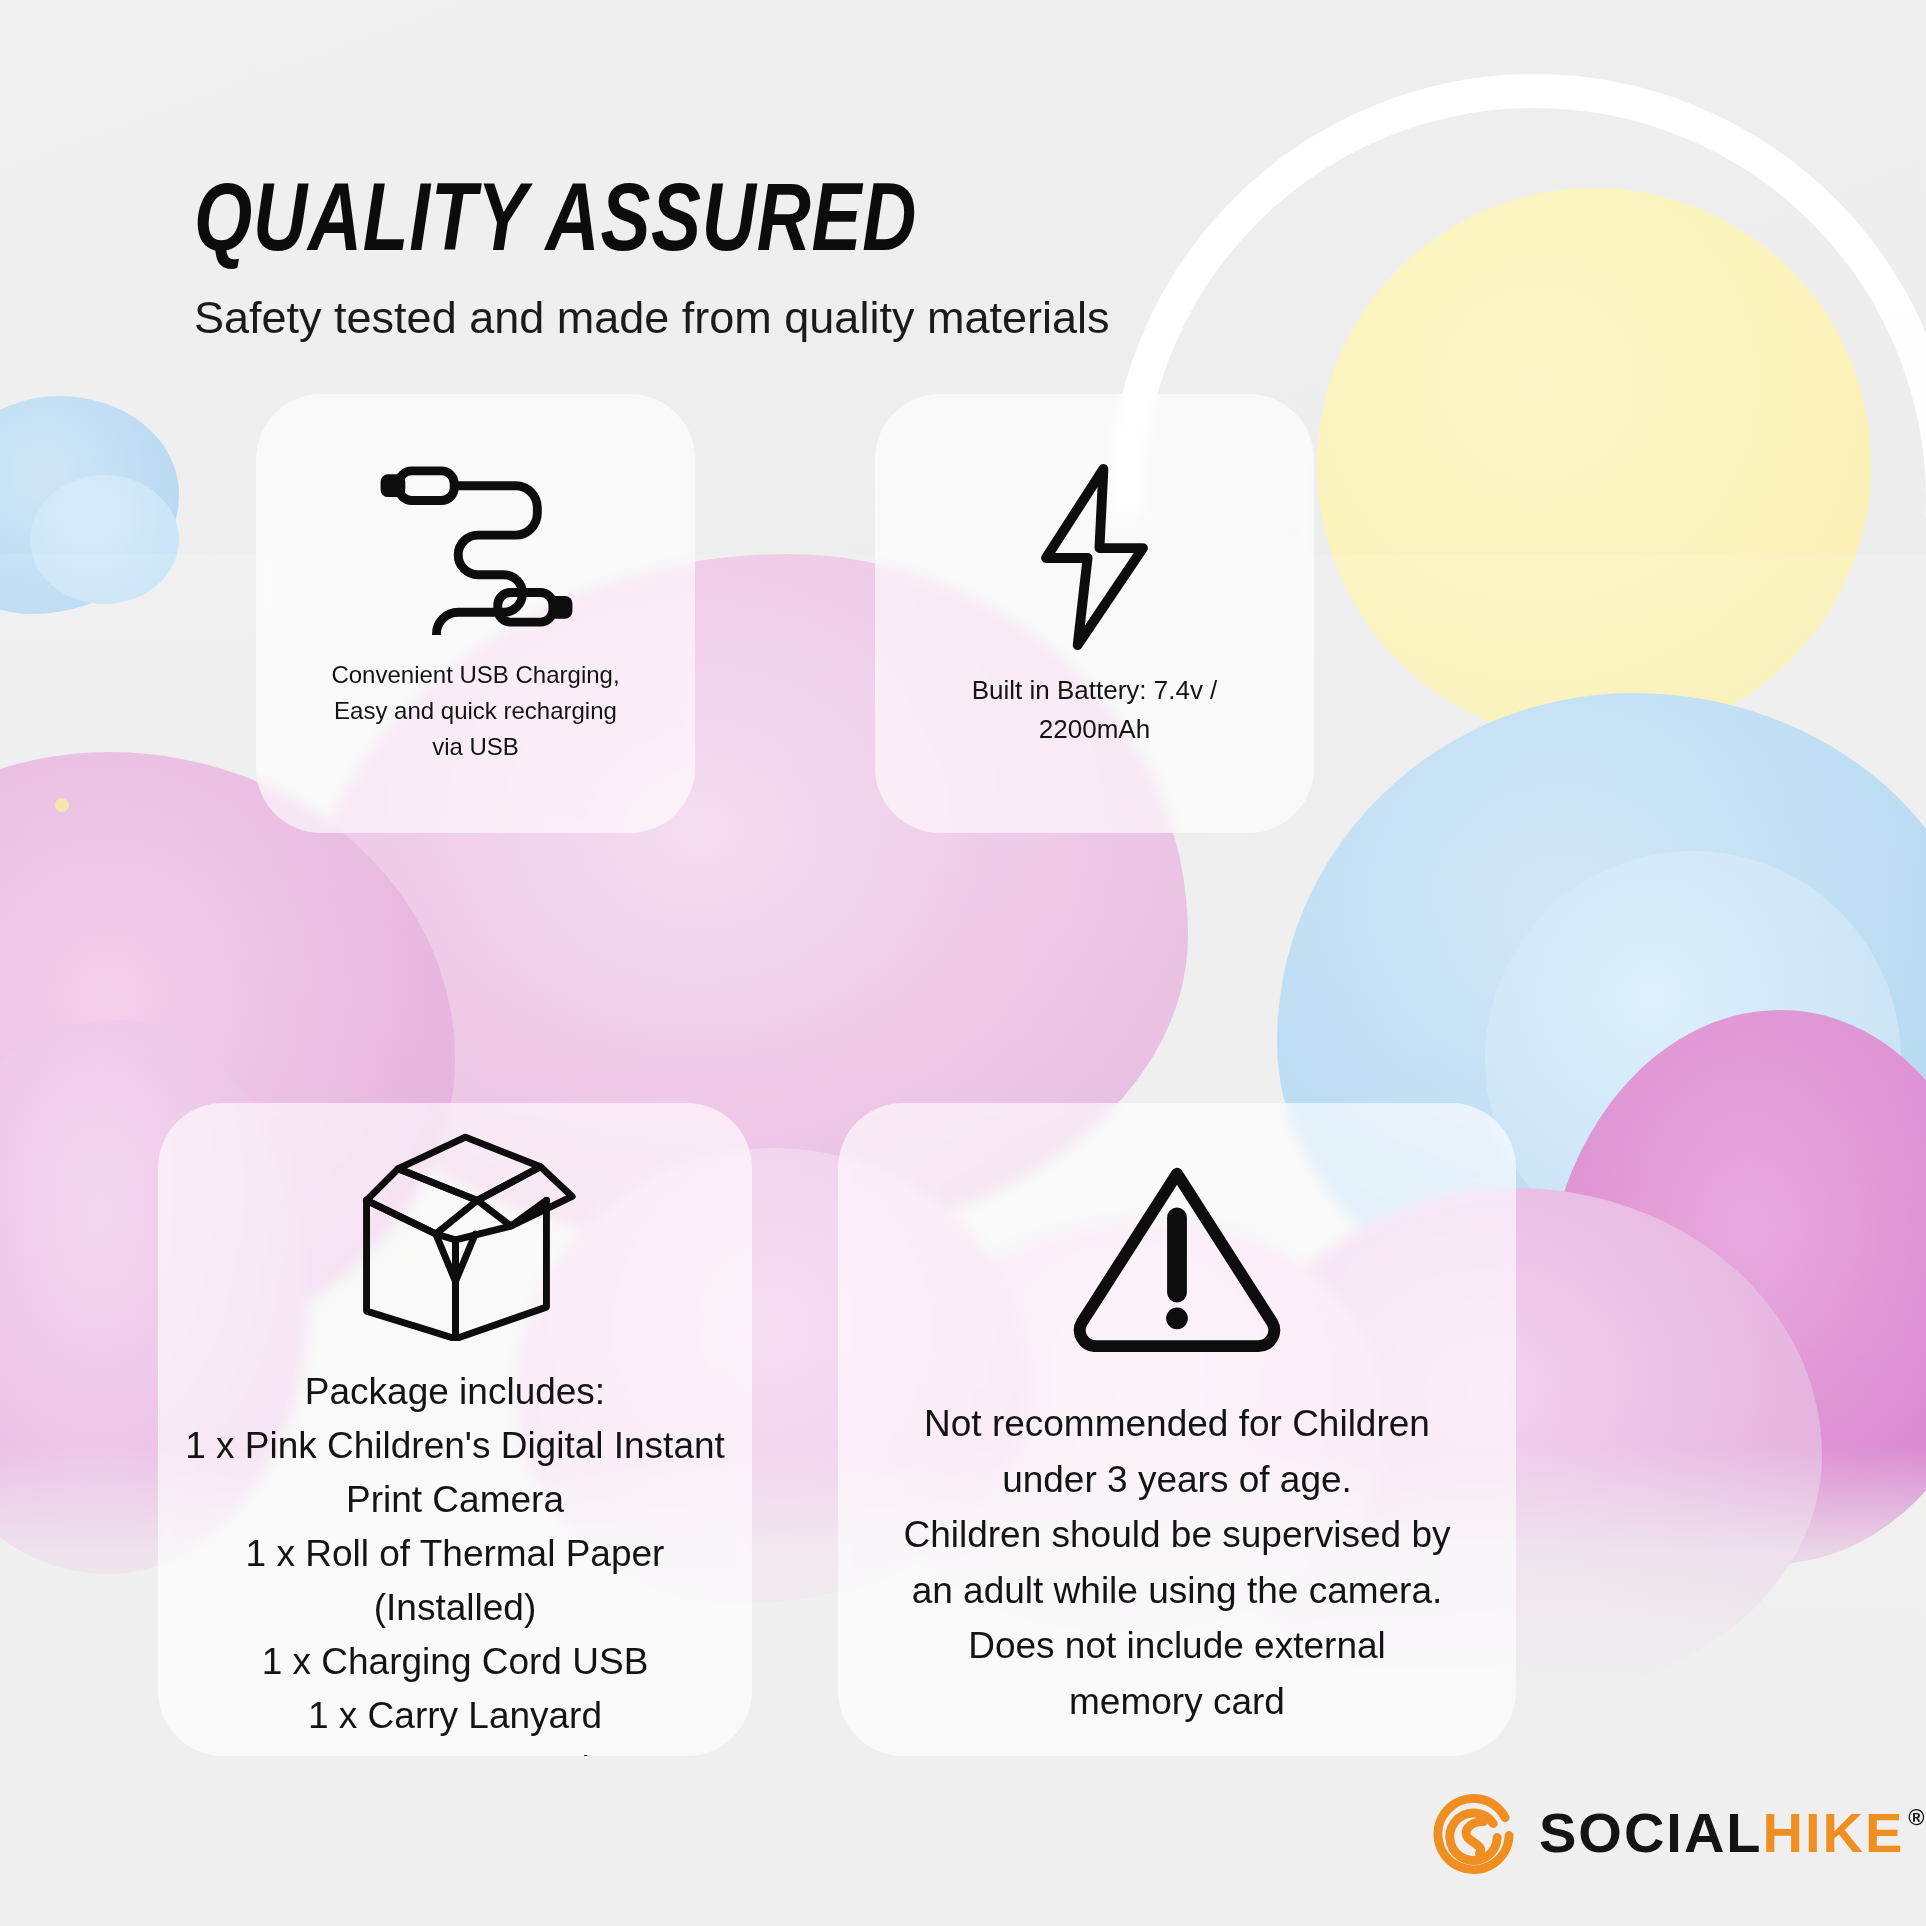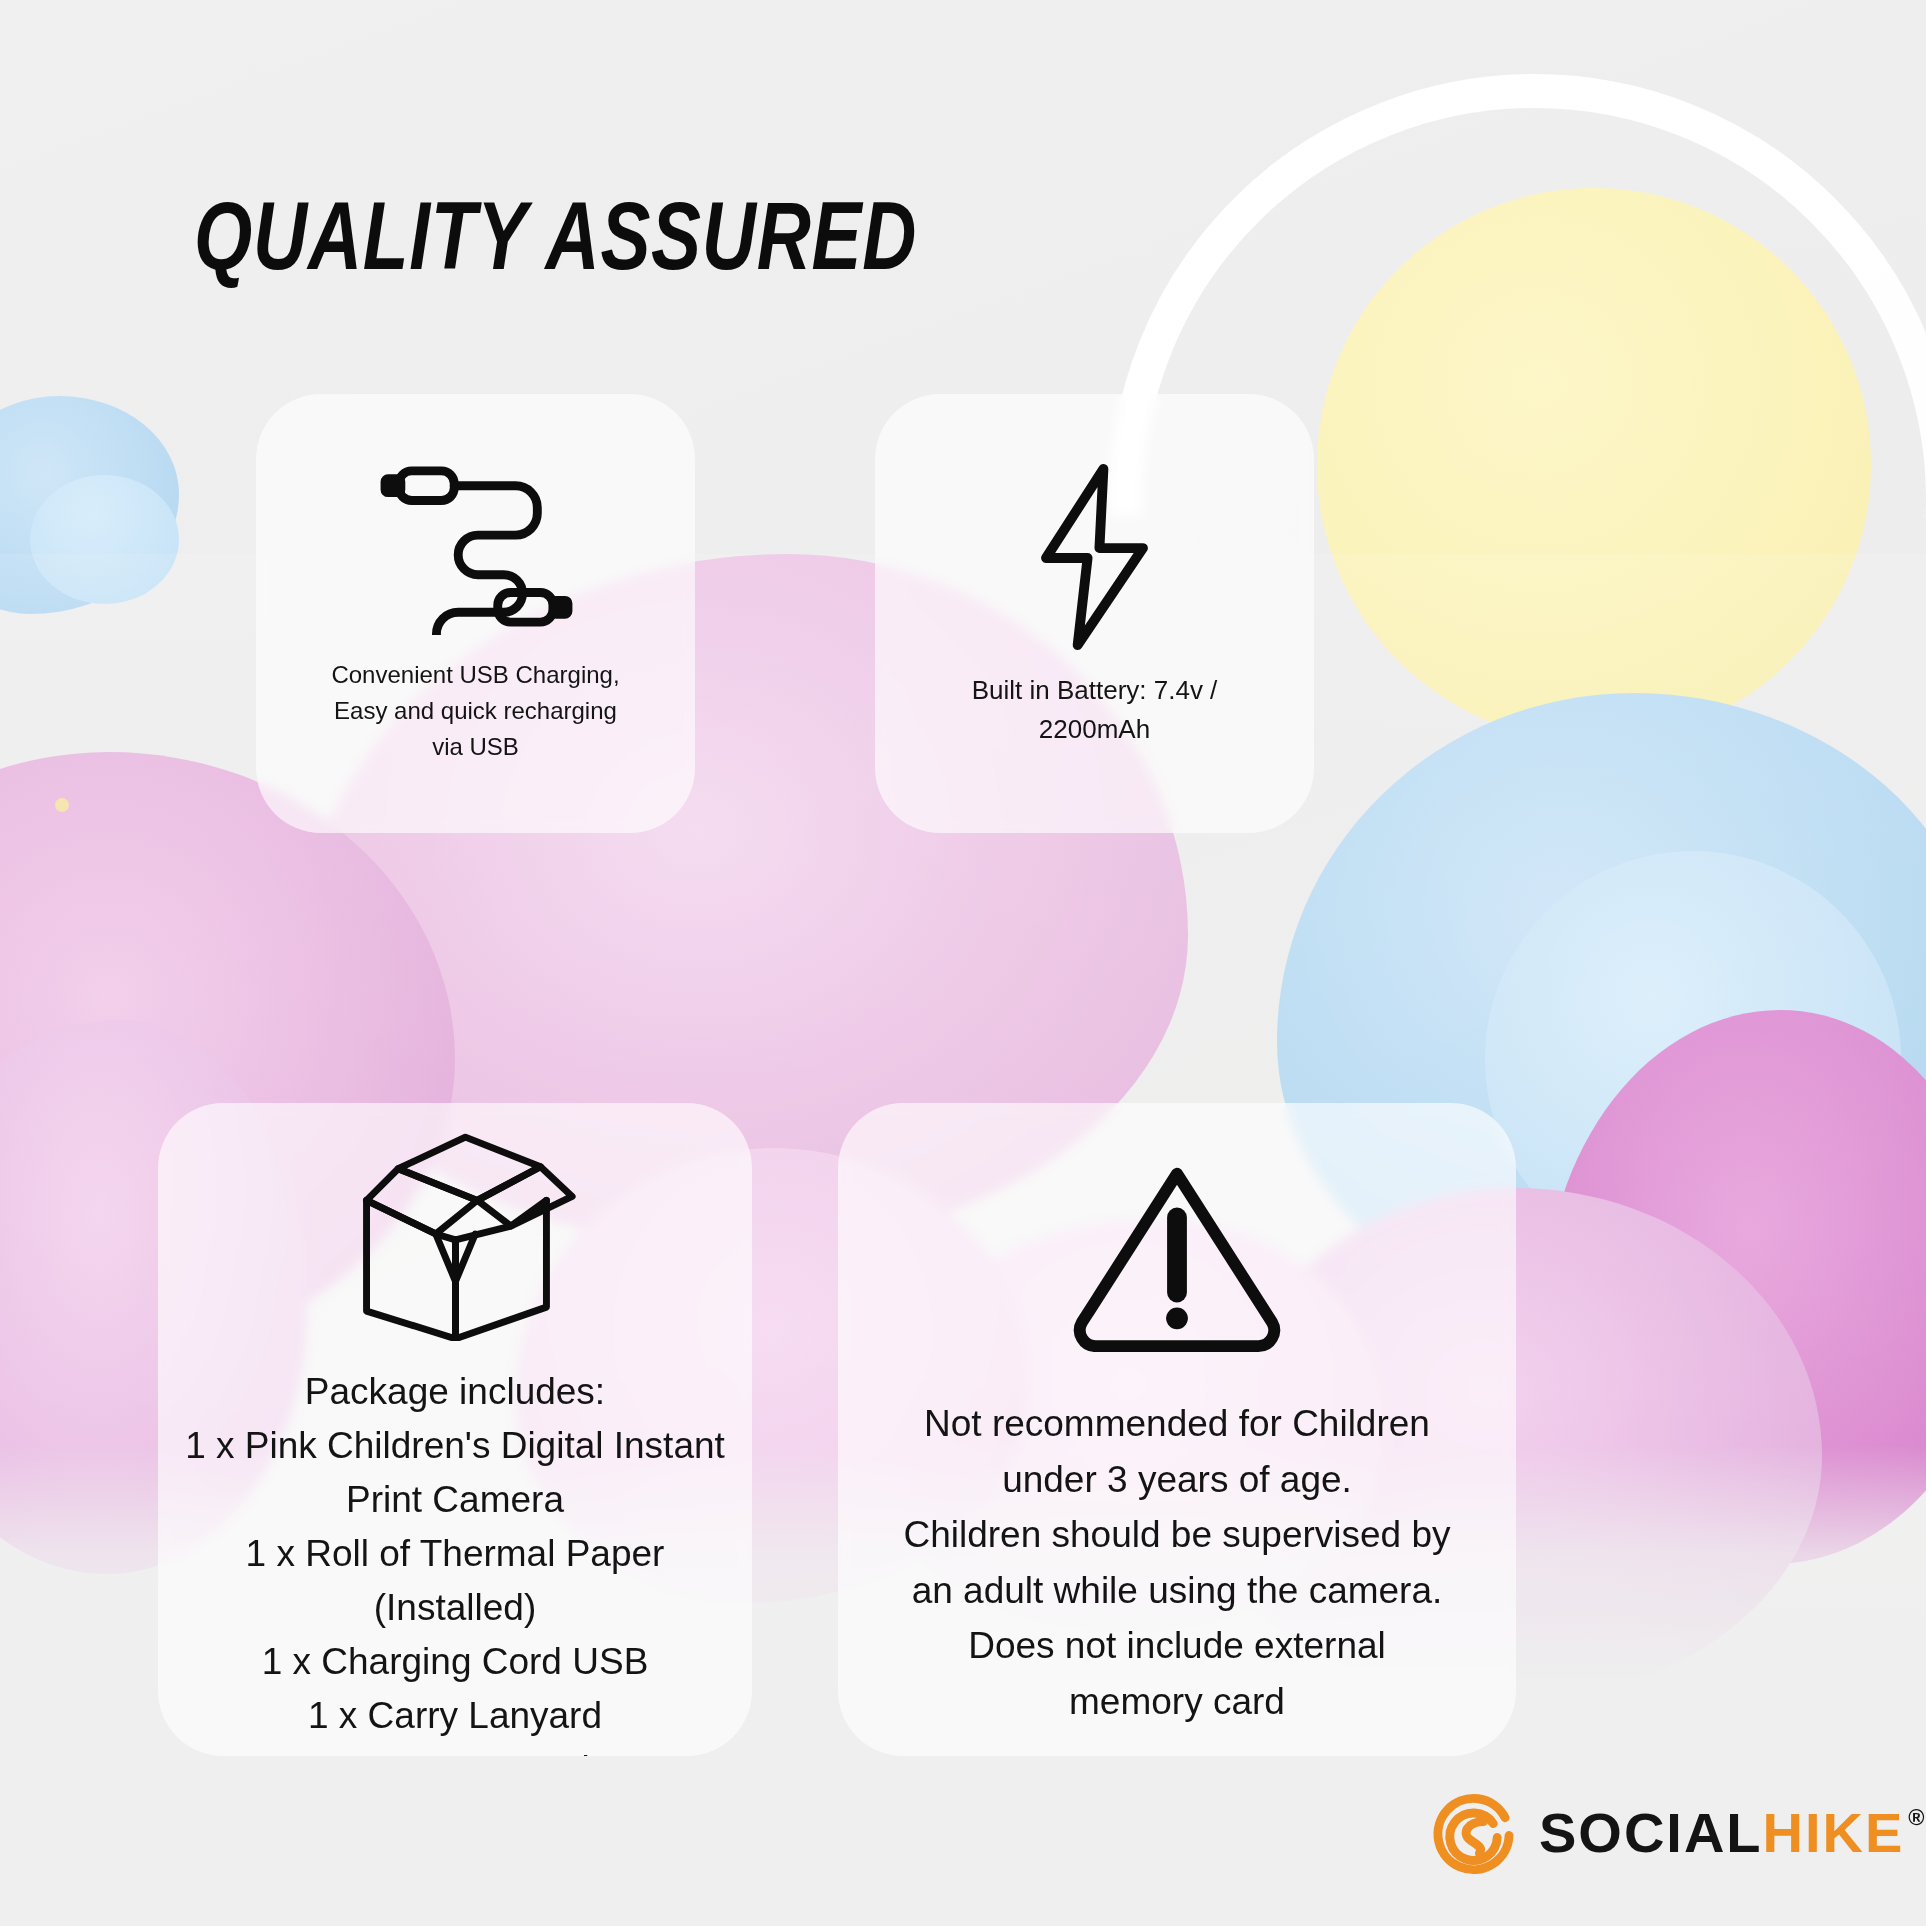--- a/index.html
+++ b/index.html
@@ -90,21 +90,21 @@
     position:absolute;left:0;top:1445px;width:1927px;height:495px;
     background:linear-gradient(180deg,rgba(240,240,240,.0) 0%,rgba(240,240,240,.75) 22%,#efefef 48%,#efefef 100%);
   }
   .b-lightveil{
     position:absolute;left:0;top:554px;width:1927px;height:931px;
     background:linear-gradient(180deg,rgba(255,255,255,.10),rgba(255,255,255,.0));
   }
   .b-dot{position:absolute;width:14px;height:14px;border-radius:50%;background:#f6e9a8;left:55px;top:798px;opacity:.9;}
 
   
-  .header{position:absolute;left:194px;top:188px;}
+  .header{position:absolute;left:194px;top:169px;}
   .title{
     font-family:"Liberation Sans Narrow","Liberation Sans",sans-serif;
     font-weight:bold;font-style:italic;
     font-size:96px;line-height:1;letter-spacing:1px;
     color:#0c0c0c;
     transform:scaleX(.78);transform-origin:left center;
     white-space:nowrap;
     margin:0;
   }
   .subtitle{
@@ -177,20 +177,21 @@
     <div class="blob b-pinkbot"></div>
     <div class="blob b-pinkbot2"></div>
     <div class="blob b-pinkmid"></div>
     <div class="b-lightveil"></div>
     <div class="b-sheet"></div>
     <div class="b-dot"></div>
   </div>
 
   <div class="header">
     <h1 class="title">QUALITY ASSURED</h1>
+    <p class="subtitle">Safety tested and made from quality materials</p>
   </div>
 
   <div class="card" id="card-usb">
     <div class="icon-wrap">
       <svg width="198" height="178" viewBox="0 0 200 180" fill="none" xmlns="http://www.w3.org/2000/svg">
         <g stroke="#0d0d0d" stroke-width="9" stroke-linecap="round" stroke-linejoin="round">
           <rect x="22" y="14" width="56" height="30" rx="13"></rect>
           <rect x="8" y="22" width="16" height="14" rx="3" fill="#0d0d0d"></rect>
           <path d="M78 29 H140 a22 22 0 0 1 22 22 v6 a22 22 0 0 1 -22 22 H102 a20 20 0 0 0 -20 20 a20 20 0 0 0 20 20 H128 a19 19 0 0 1 19 19 a19 19 0 0 1 -19 19 H82 a22 22 0 0 0 -22 22 v4 a22 22 0 0 0 22 22 H122"></path>
           <rect x="122" y="137" width="56" height="30" rx="13"></rect>

